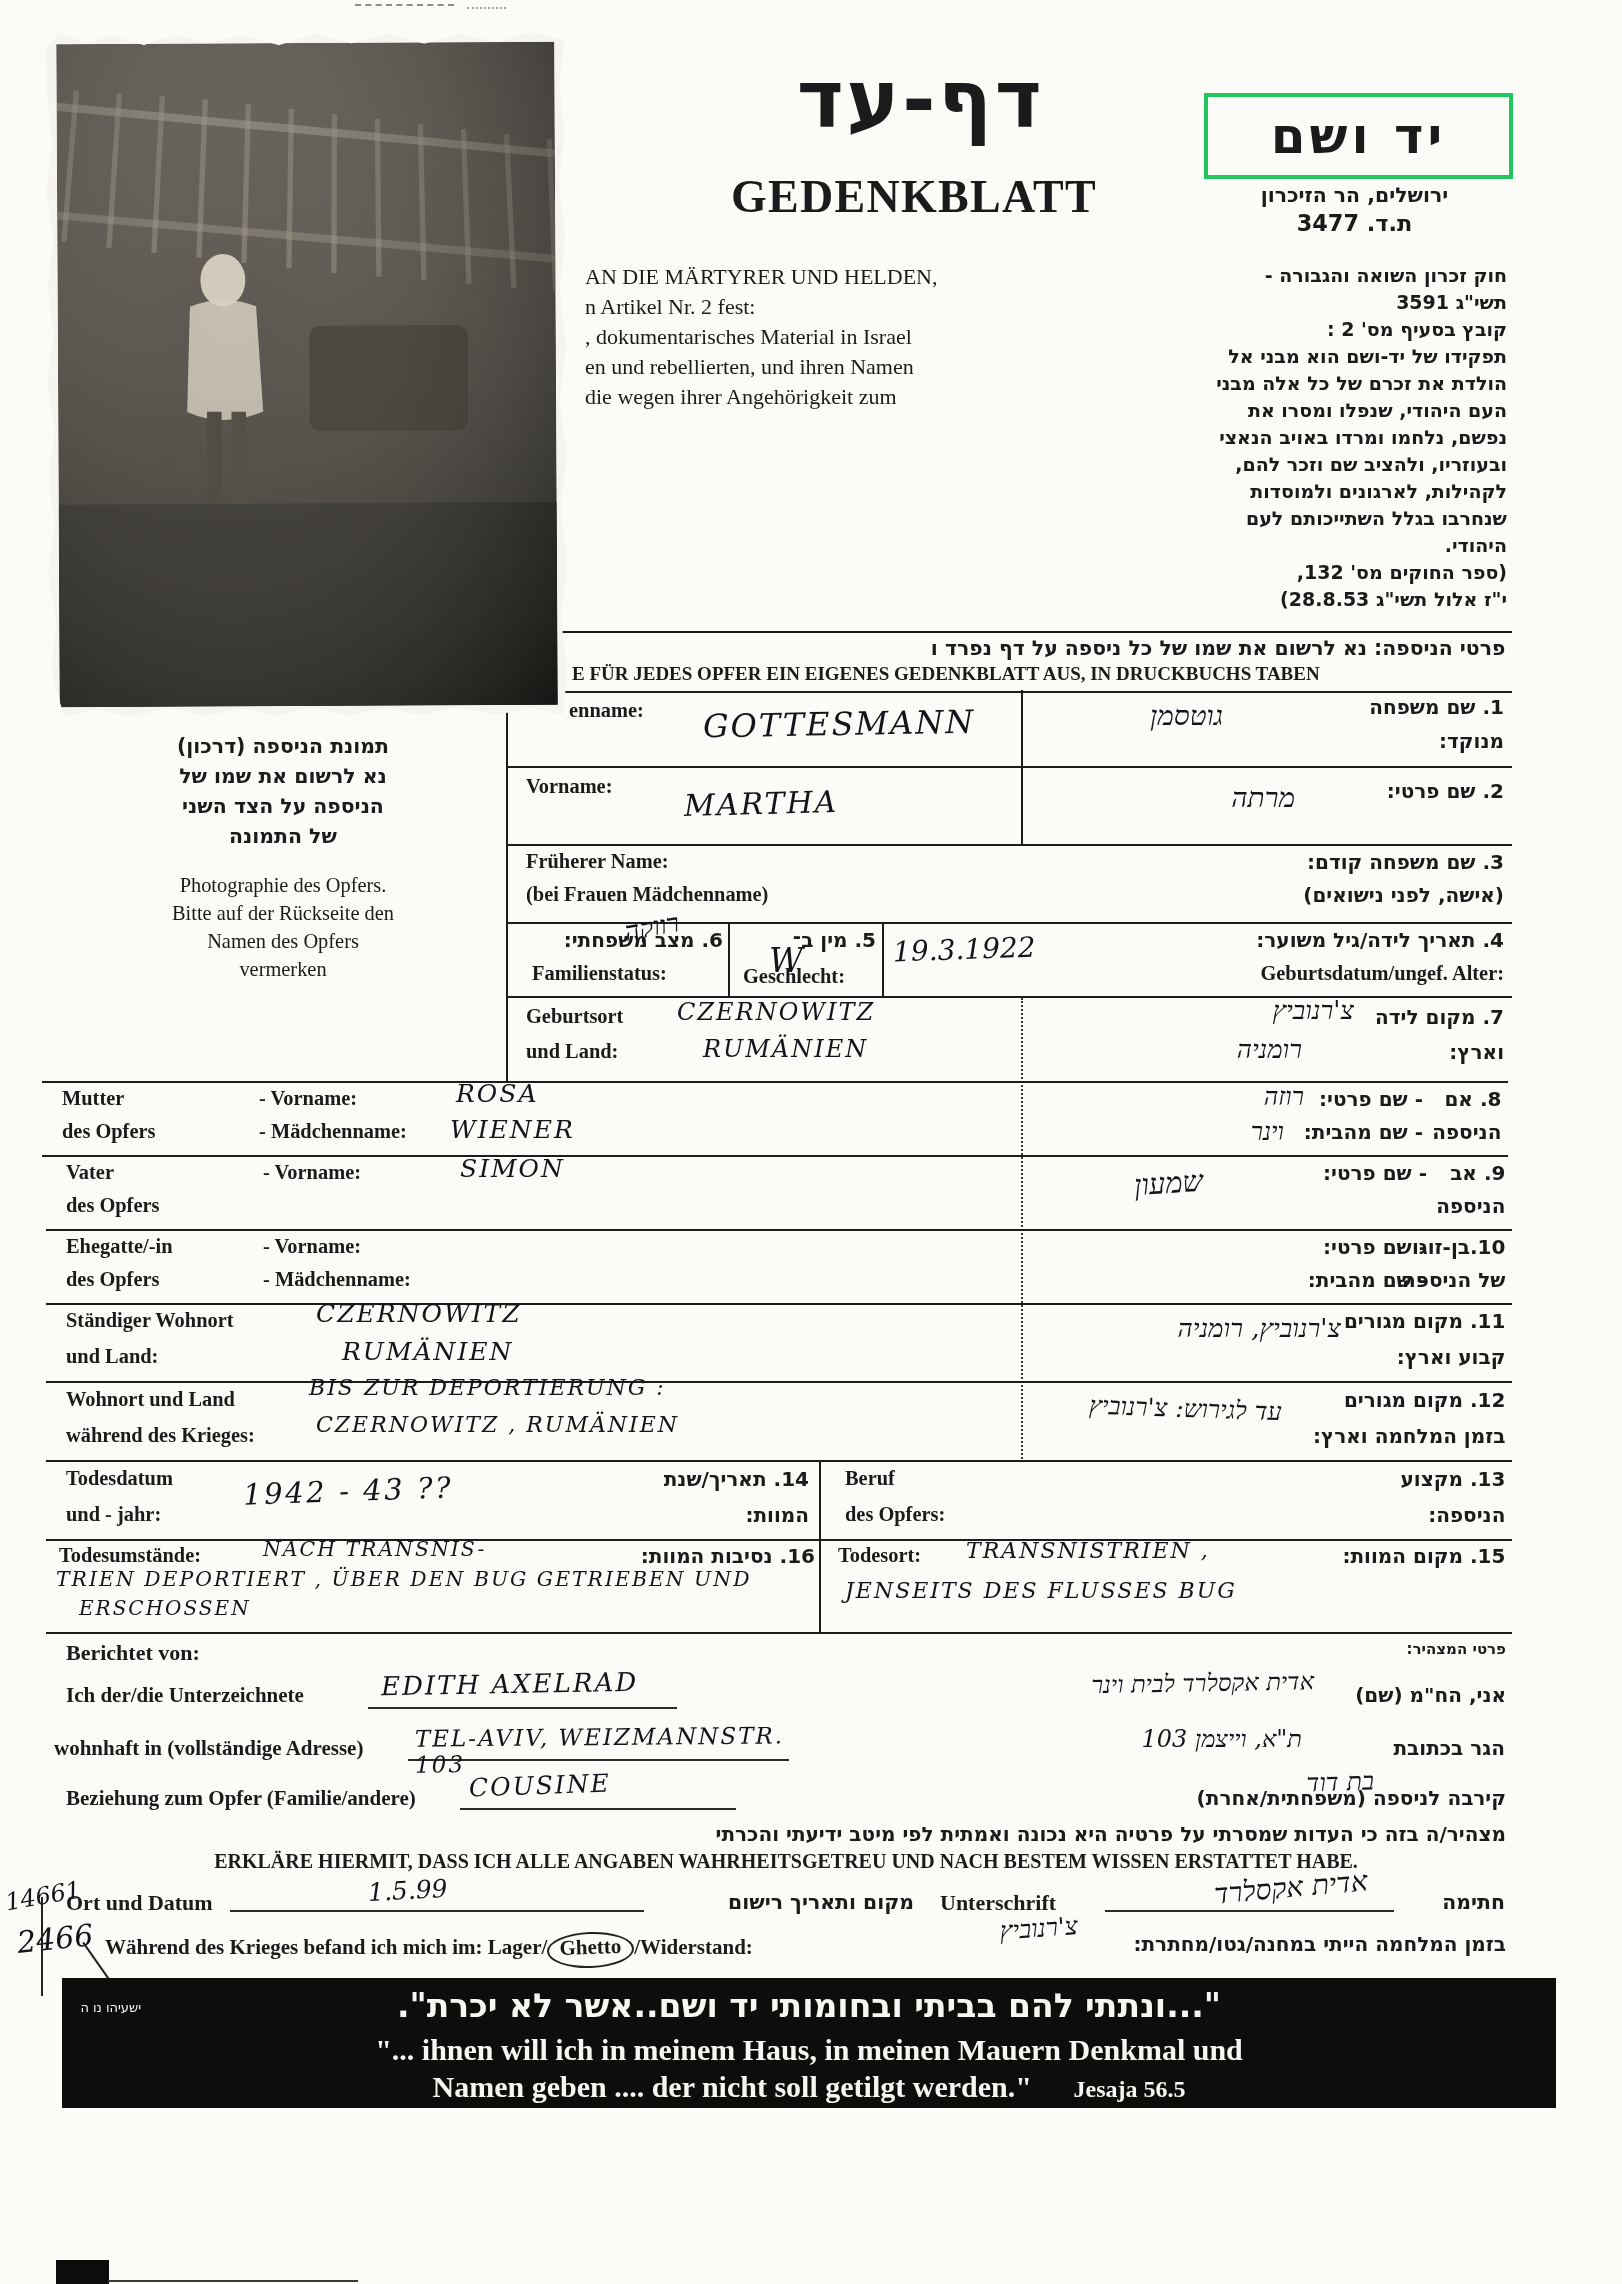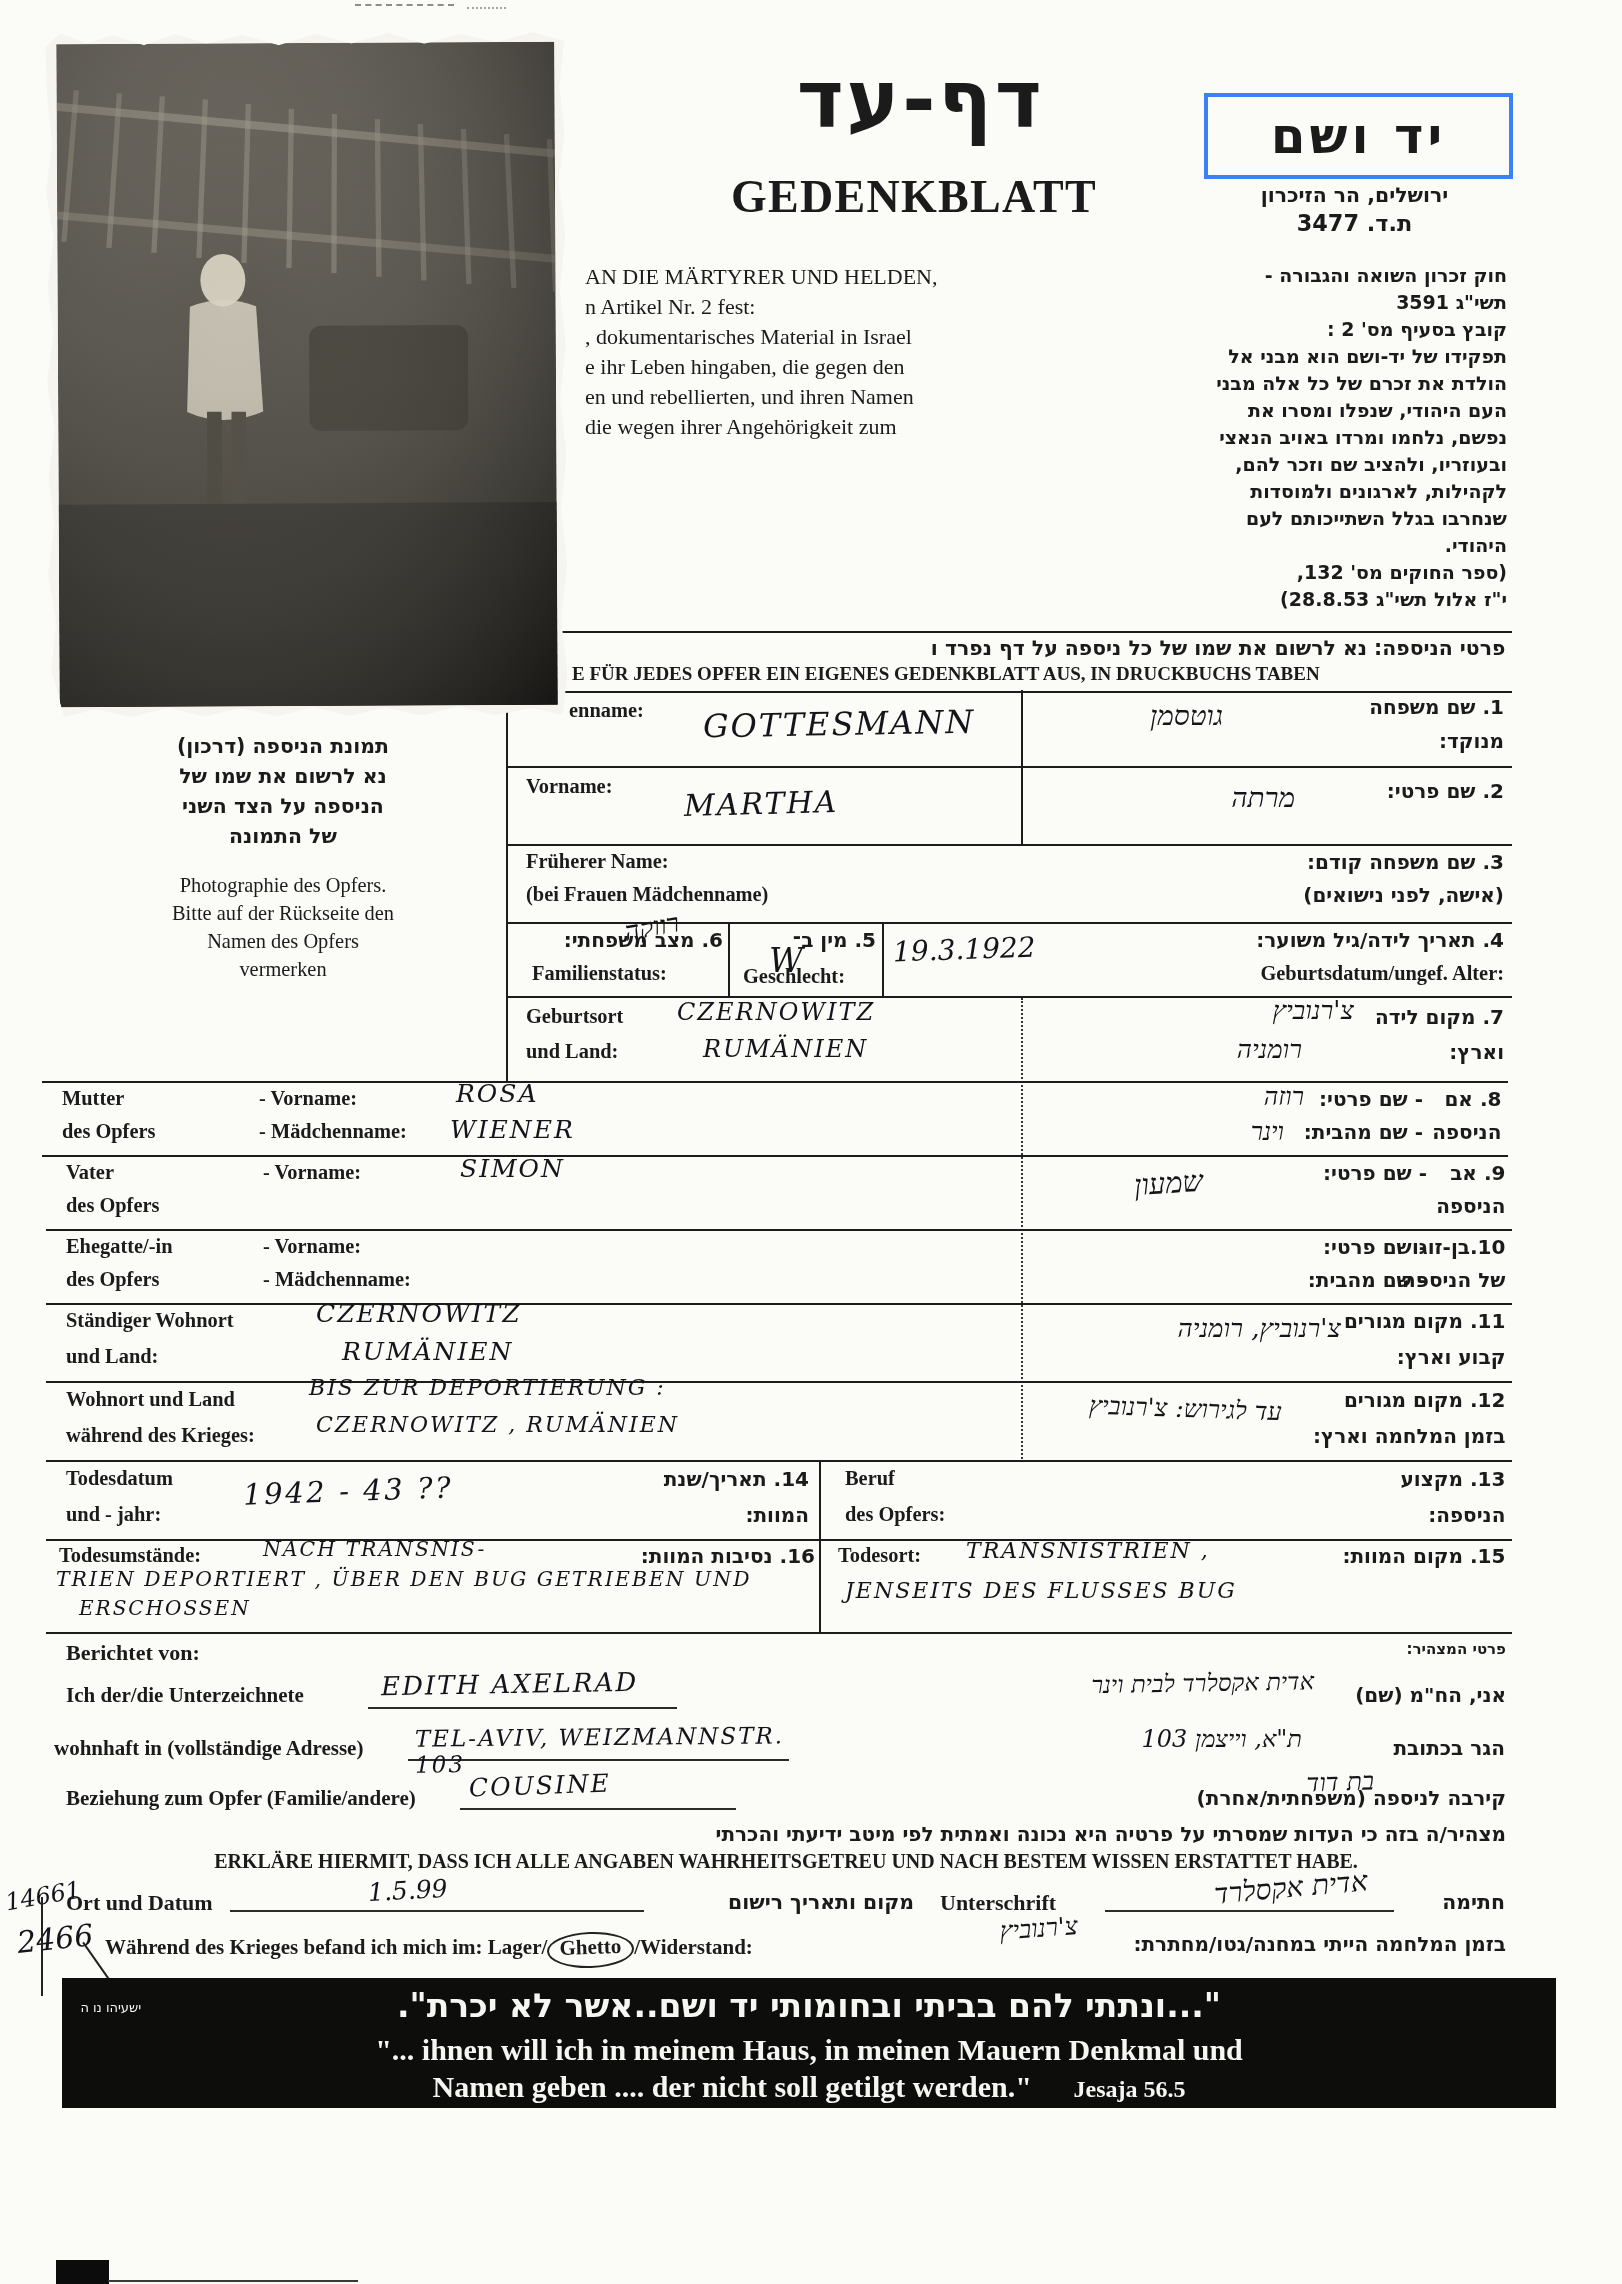--- a/index.html
+++ b/index.html
@@ -68,31 +68,30 @@
       <rect x="225" y="560" width="22" height="150" fill="#24211c"></rect>
       <rect x="262" y="560" width="22" height="150" fill="#2a2620"></rect>
       <rect x="0" y="700" width="753" height="308" fill="#0e0d0b" opacity="0.8"></rect>
       <rect width="753" height="1008" fill="url(#pg2)"></rect>
     </svg>
   </div>
 
   <div class="abs he b" style="left:756px;top:53px;width:329px;text-align:center;font-size:80px;letter-spacing:2.6px">דף-עד</div>
   <div class="abs de b" style="left:697px;top:170px;width:434px;text-align:center;font-size:46px;letter-spacing:1.3px">GEDENKBLATT</div>
 
-  <div class="abs" style="left:1204px;top:93px;width:301px;height:78px;border:4px solid #3b82f6;display:flex;align-items:center;justify-content:center">
+  <div class="abs" style="left:1204px;top:93px;width:301px;height:78px;border:4px solid #22c55e;display:flex;align-items:center;justify-content:center">
     <span class="he b" style="font-size:50px;letter-spacing:4px">יד ושם</span>
   </div>
   <div class="abs he b" style="left:1204px;top:183px;width:301px;text-align:center;font-size:20.4px">ירושלים, הר הזיכרון</div>
   <div class="abs he b" style="left:1204px;top:210px;width:301px;text-align:center;font-size:22.4px">ת.ד. 3477</div>
 
   <div class="abs de" style="left:585px;top:262px;width:513px;font-size:22px;line-height:30px">
     <div>AN DIE MÄRTYRER UND HELDEN,</div>
     <div>n Artikel Nr. 2 fest:</div>
     <div>, dokumentarisches Material in Israel</div>
-    <div>e ihr Leben hingaben, die gegen den</div>
     <div>en und rebellierten, und ihren Namen</div>
     <div>die wegen ihrer Angehörigkeit zum</div>
   </div>
 
   <div class="abs he b r" style="left:1105px;top:262px;width:402px;font-size:19px;line-height:27px">
     <div>חוק זכרון השואה והגבורה -</div>
     <div>תשי"ג 3591</div>
     <div>קובץ בסעיף מס' 2 :</div>
     <div>תפקידו של יד-ושם הוא מבני אל</div>
     <div>הולדת את זכרם של כל אלה מבני</div>

